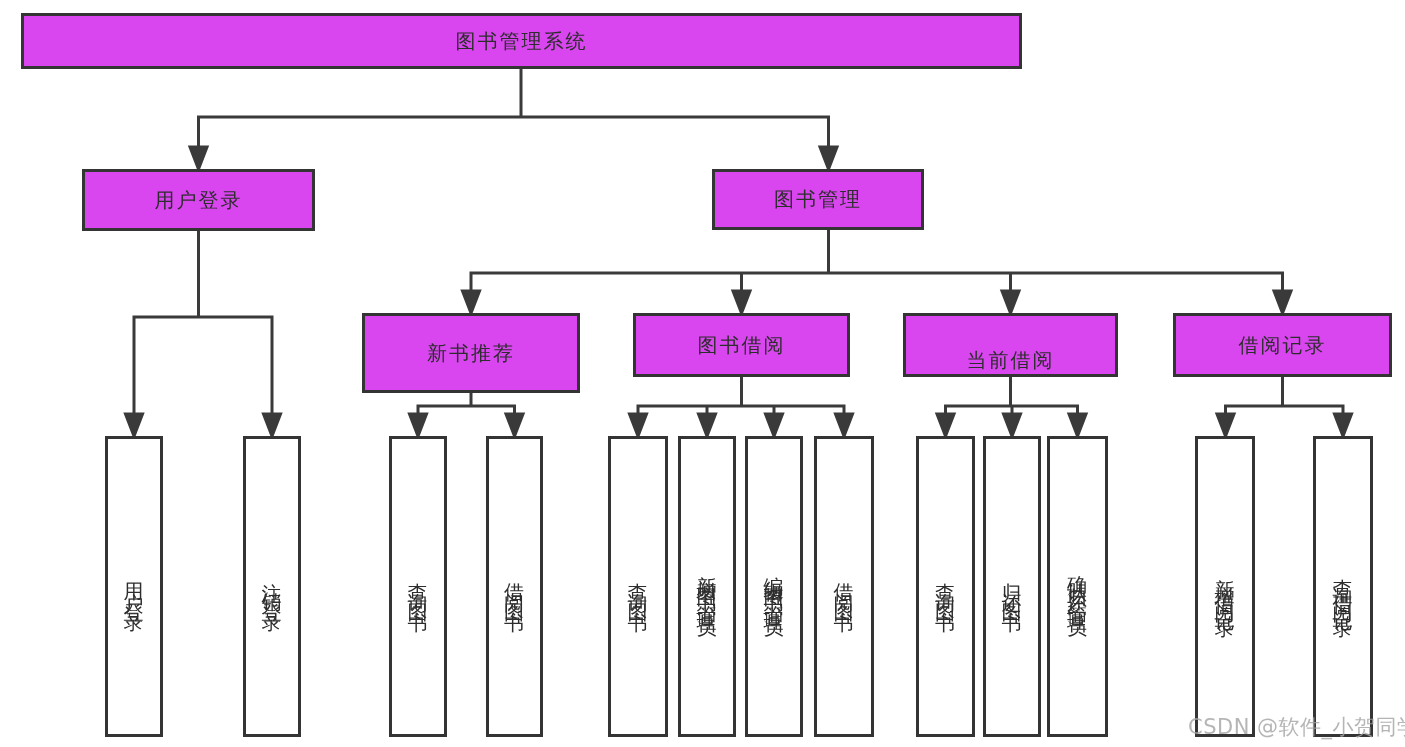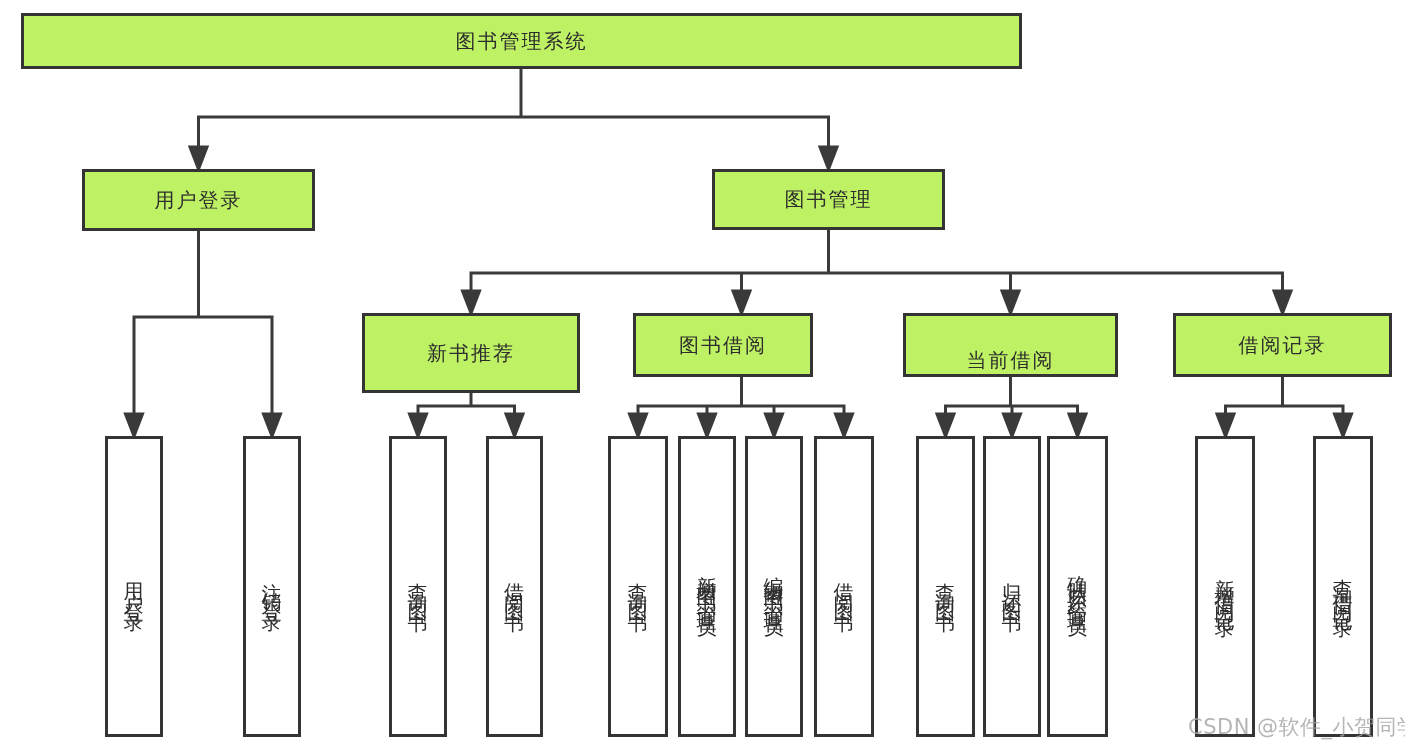--- a/index.html
+++ b/index.html
@@ -6,21 +6,21 @@
   .stage {
     position:relative;
     width:1405px; height:747px;
     background:#ffffff;
     font-family:"DejaVu Sans", sans-serif;
     overflow:hidden;
   }
   .wires { position:absolute; left:0; top:0; z-index:0; }
   .hbox {
     position:absolute; box-sizing:border-box; z-index:1;
-    border:3px solid #343434; background:#bef264;
+    border:3px solid #343434; background:#d946ef;
     display:flex; align-items:center; justify-content:center;
     font-size:20px; color:#2d2d2d; letter-spacing:2px; white-space:nowrap;
   }
   .vbox {
     position:absolute; box-sizing:border-box; z-index:1;
     border:3px solid #343434; background:#ffffff;
     display:flex; align-items:center; justify-content:center;
   }
   .vbox span {
     writing-mode:vertical-rl; text-orientation:mixed;
@@ -89,28 +89,28 @@
     </g>
   </svg>
 
   <div class="hbox" style="left:21px; top:13px; width:1001px; height:56px;">
     <span>图书管理系统</span>
   </div>
 
   <div class="hbox" style="left:82px; top:169px; width:233px; height:62px;">
     <span>用户登录</span>
   </div>
-  <div class="hbox" style="left:712px; top:169px; width:233px; height:61px;">
+  <div class="hbox" style="left:712px; top:169px; width:212px; height:61px;">
     <span>图书管理</span>
   </div>
 
   <div class="hbox" style="left:362px; top:313px; width:218px; height:80px;">
     <span>新书推荐</span>
   </div>
-  <div class="hbox" style="left:633px; top:313px; width:180px; height:64px;">
+  <div class="hbox" style="left:633px; top:313px; width:217px; height:64px;">
     <span>图书借阅</span>
   </div>
   <div class="hbox" style="left:903px; top:313px; width:215px; height:64px;align-items:flex-end;">
     <span>当前借阅</span>
   </div>
   <div class="hbox" style="left:1173px; top:313px; width:219px; height:64px;">
     <span>借阅记录</span>
   </div>
 
   <div class="vbox" style="left:105px; top:436px; width:58px; height:301px;">

